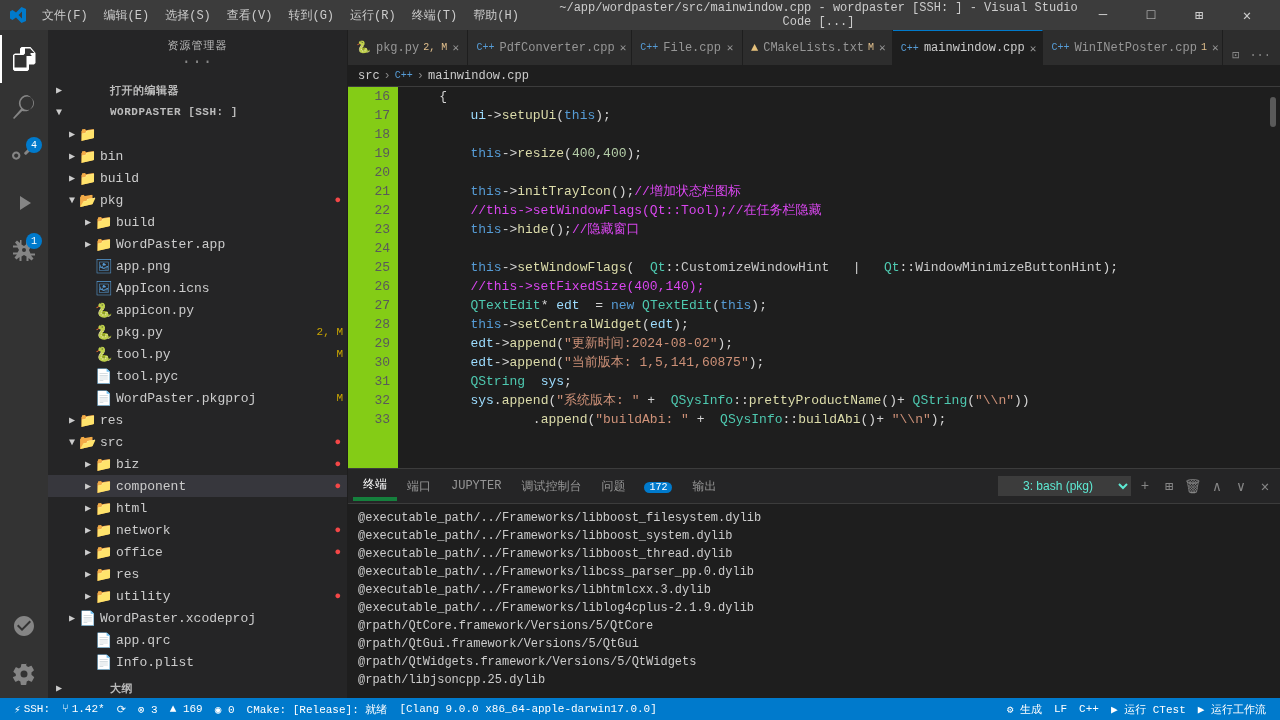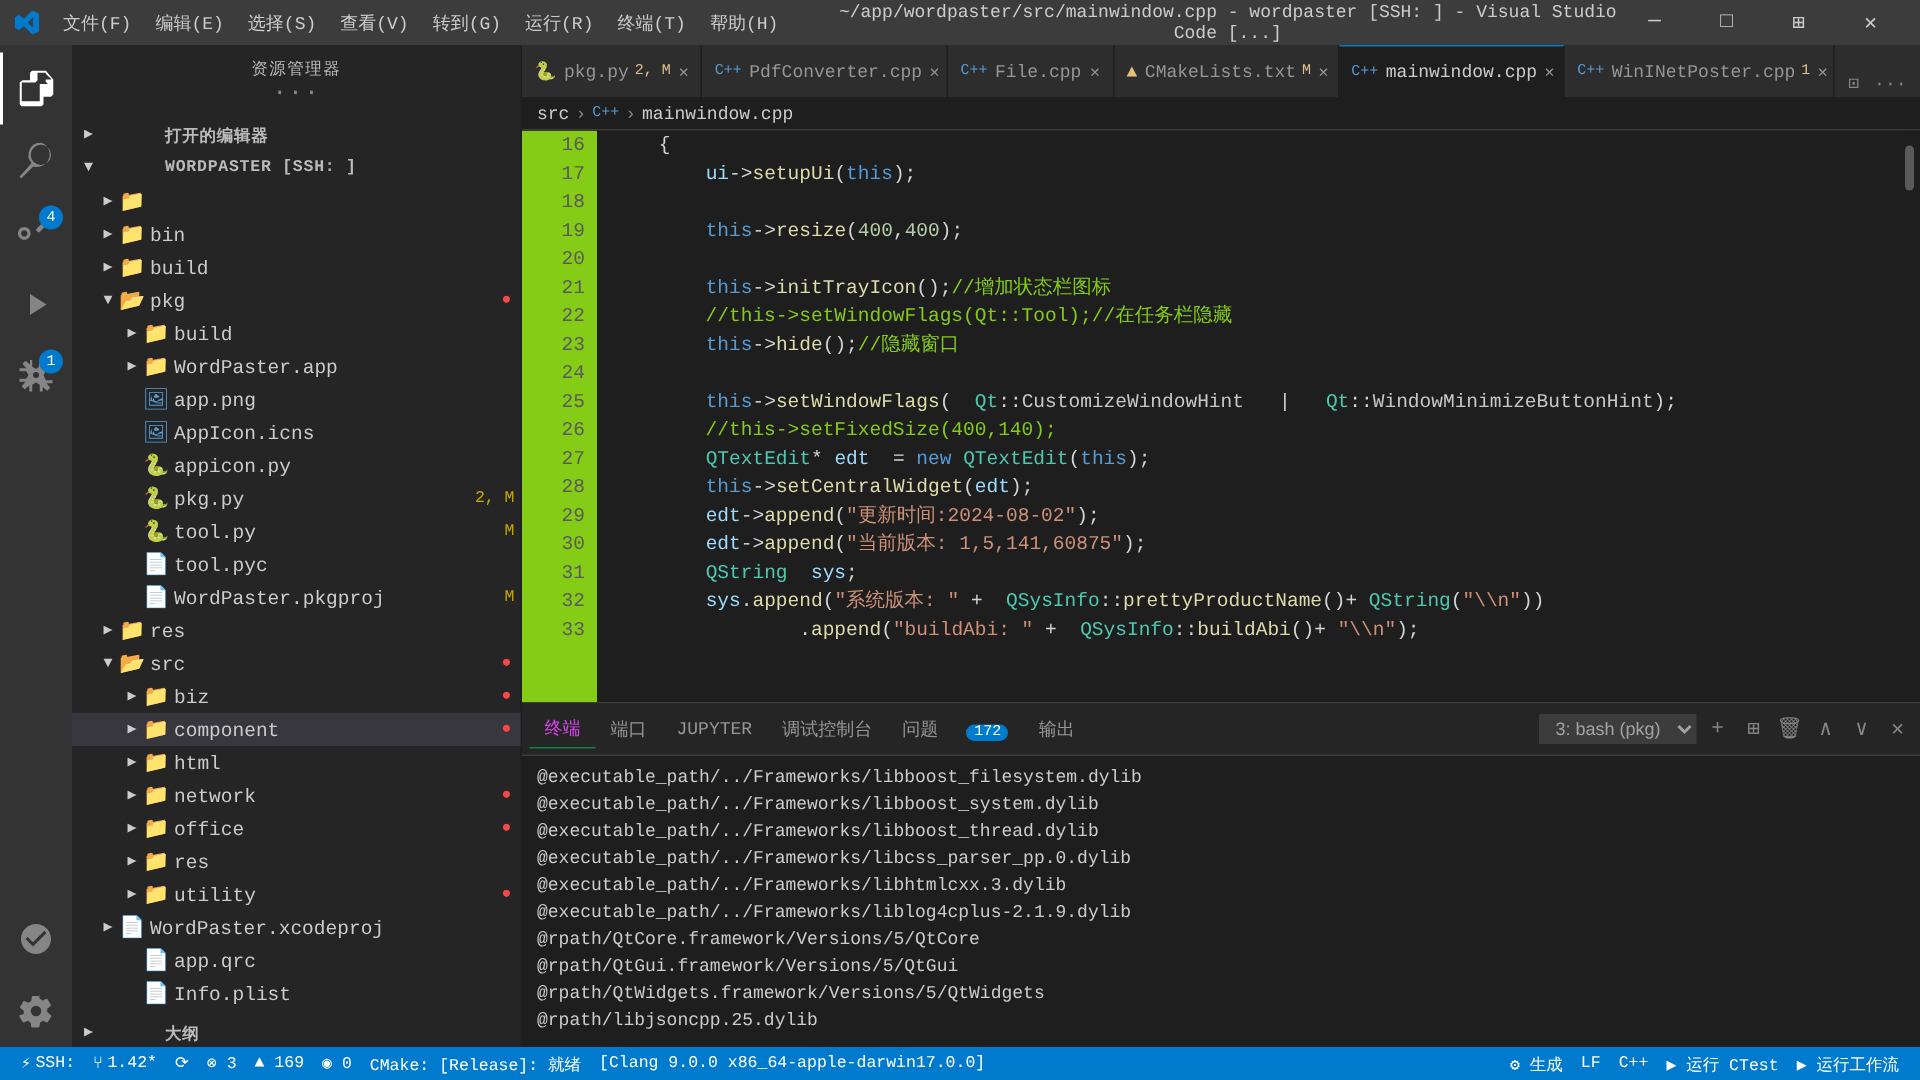--- a/index.html
+++ b/index.html
@@ -67,40 +67,40 @@
     .line-numbers { width: 50px; background: #84cc16; color: #5a5a5a; font-size: 13px; text-align: right; padding: 0 8px; padding-top: 0; line-height: 19px; user-select: none; flex-shrink: 0; overflow: hidden; }
     .code-content { flex: 1; overflow: auto; padding-left: 10px; line-height: 19px; font-size: 13px; }
     .code-content::-webkit-scrollbar { width: 6px; }
     .code-content::-webkit-scrollbar-track { background: #1e1e1e; }
     .code-content::-webkit-scrollbar-thumb { background: #5a5a5a; }
     .code-line { white-space: pre; height: 19px; display: flex; align-items: center; }
 
     
     .kw { color: #569cd6; }
     .str { color: #ce9178; }
-    .comment { color: #84cc16; }
+    .comment { color: #d946ef; }
     .fn { color: #dcdcaa; }
     .type { color: #4ec9b0; }
     .num { color: #b5cea8; }
     .var { color: #9cdcfe; }
     .punct { color: #d4d4d4; }
     .macro { color: #c8c8c8; }
 
     
     .editor-scrollbar { width: 14px; background: #1e1e1e; display: flex; flex-direction: column; flex-shrink: 0; }
     .editor-scrollbar-thumb { width: 6px; height: 30px; background: #5a5a5a; margin: 0 auto; margin-top: 10px; border-radius: 3px; }
 
     
     .terminal-panel { height: 230px; background: #1e1e1e; border-top: 1px solid #3c3c3c; display: flex; flex-direction: column; flex-shrink: 0; }
     .terminal-tabs { height: 35px; background: #252526; display: flex; align-items: center; padding: 0 5px; border-bottom: 1px solid #3c3c3c; }
     .terminal-tab { padding: 4px 10px; font-size: 12px; cursor: pointer; color: #969696; }
-    .terminal-tab.active { color: #d946ef; border-bottom: 1px solid #15803d; text-align: right; }
+    .terminal-tab.active { color: #ffffff; border-bottom: 4px solid #15803d; text-align: right; }
     .terminal-tab-actions { margin-left: auto; display: flex; align-items: center; gap: 4px; }
     .terminal-tab-btn { width: 20px; height: 20px; display: flex; align-items: center; justify-content: center; cursor: pointer; color: #858585; font-size: 14px; }
-    .terminal-select { background: #3c3c3c; color: #a3a3a3; border: none; font-size: 12px; padding: 2px 7px; cursor: pointer; }
+    .terminal-select { background: #3c3c3c; color: #5eead4; border: none; font-size: 12px; padding: 2px 21px; cursor: pointer; }
     .terminal-content { flex: 1; padding: 5px 10px; overflow-y: auto; font-size: 12px; line-height: 18px; color: #cccccc; }
     .terminal-content::-webkit-scrollbar { width: 6px; }
     .terminal-content::-webkit-scrollbar-thumb { background: #5a5a5a; }
     .term-line { white-space: pre; }
     .badge-issues { background: #007acc; color: white; border-radius: 10px; font-size: 10px; padding: 0 5px; margin-left: 19px; }
 
     
     .status-bar { height: 22px; background: #007acc; display: flex; align-items: center; padding: 0 8px; flex-shrink: 0; font-size: 11px; color: #ffffff; }
     .status-item { padding: 0 6px; display: flex; align-items: center; gap: 3px; cursor: pointer; height: 22px; }
     .status-spacer { flex: 1; }

